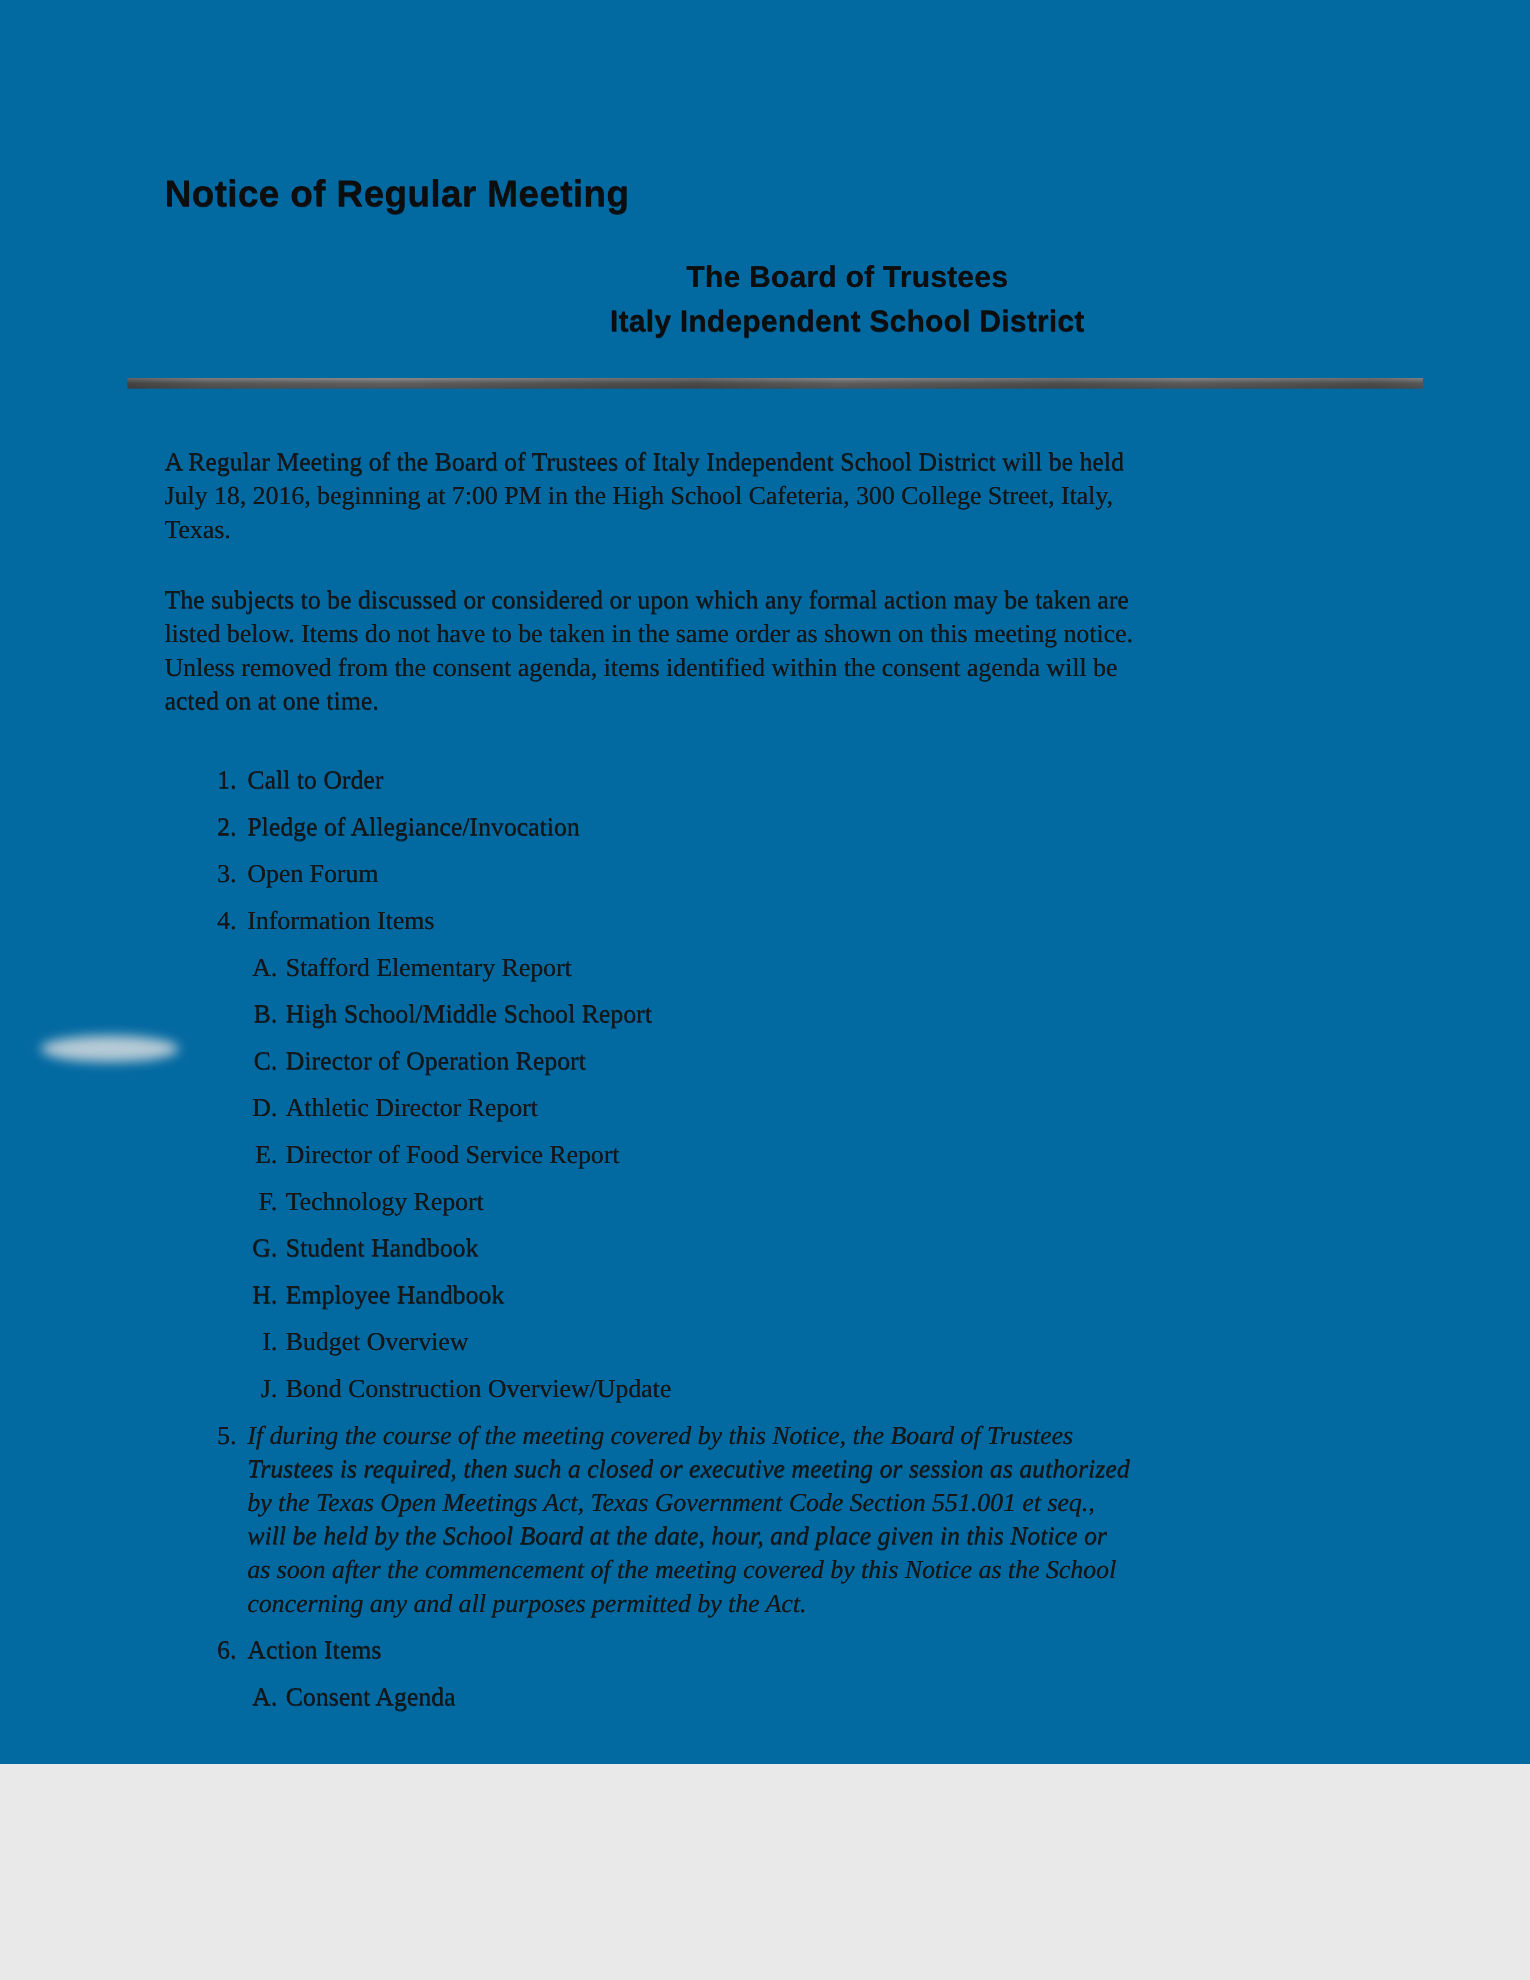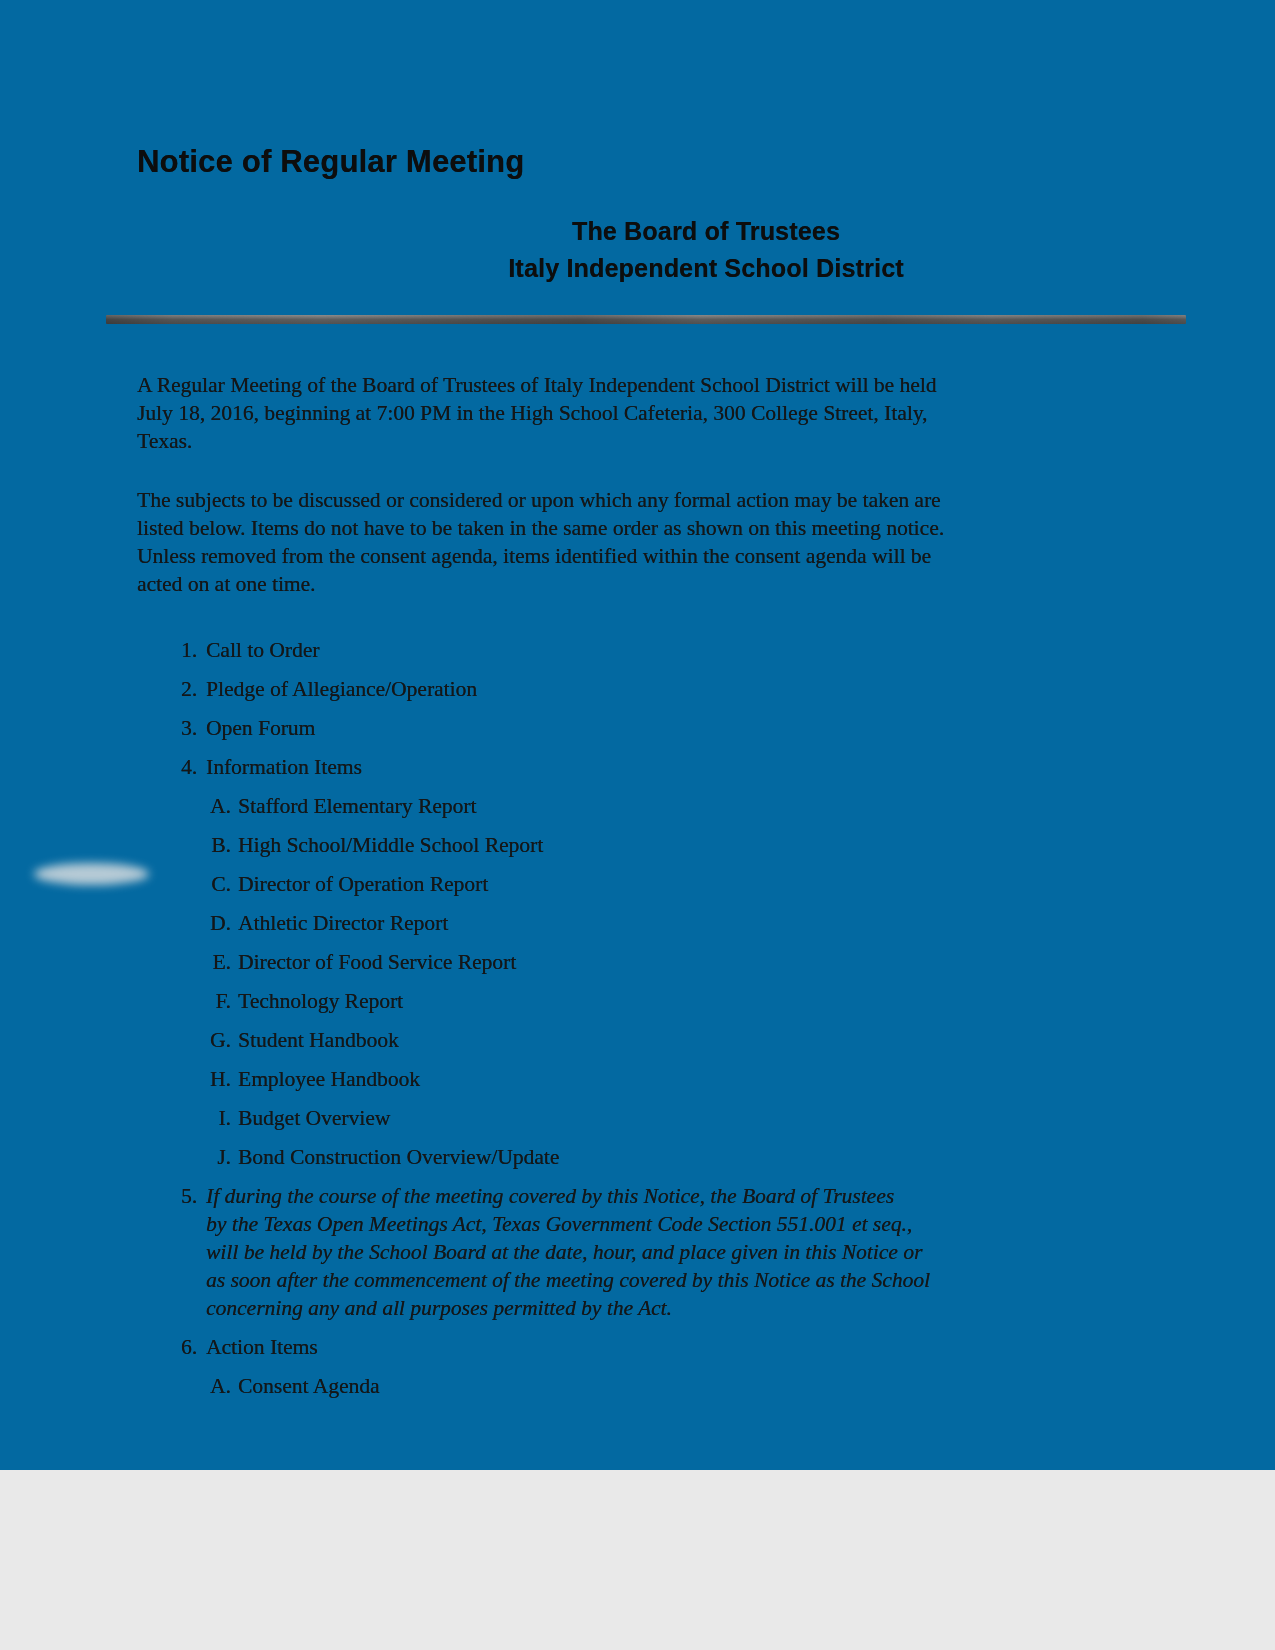--- a/index.html
+++ b/index.html
@@ -116,21 +116,21 @@
 
   <div class="agenda">
 
     <div class="li">
       <span class="m">1.</span>
       <span class="t">Call to Order</span>
     </div>
 
     <div class="li">
       <span class="m">2.</span>
-      <span class="t">Pledge of Allegiance/Operation</span>
+      <span class="t">Pledge of Allegiance/Invocation</span>
     </div>
 
     <div class="li">
       <span class="m">3.</span>
       <span class="t">Open Forum</span>
     </div>
 
     <div class="li">
       <span class="m">4.</span>
       <span class="t">Information Items</span>
@@ -183,20 +183,21 @@
 
     <div class="li sub">
       <span class="m">J.</span>
       <span class="t">Bond Construction Overview/Update</span>
     </div>
 
     <div class="li">
       <span class="m">5.</span>
       <span class="t multiline">
         <span class="ln">If during the course of the meeting covered by this Notice, the Board of Trustees</span>
+        <span class="ln">Trustees is required, then such a closed or executive meeting or session as authorized</span>
         <span class="ln">by the Texas Open Meetings Act, Texas Government Code Section 551.001 et seq.,</span>
         <span class="ln">will be held by the School Board at the date, hour, and place given in this Notice or</span>
         <span class="ln">as soon after the commencement of the meeting covered by this Notice as the School</span>
         <span class="ln">concerning any and all purposes permitted by the Act.</span>
       </span>
     </div>
 
     <div class="li">
       <span class="m">6.</span>
       <span class="t">Action Items</span>

